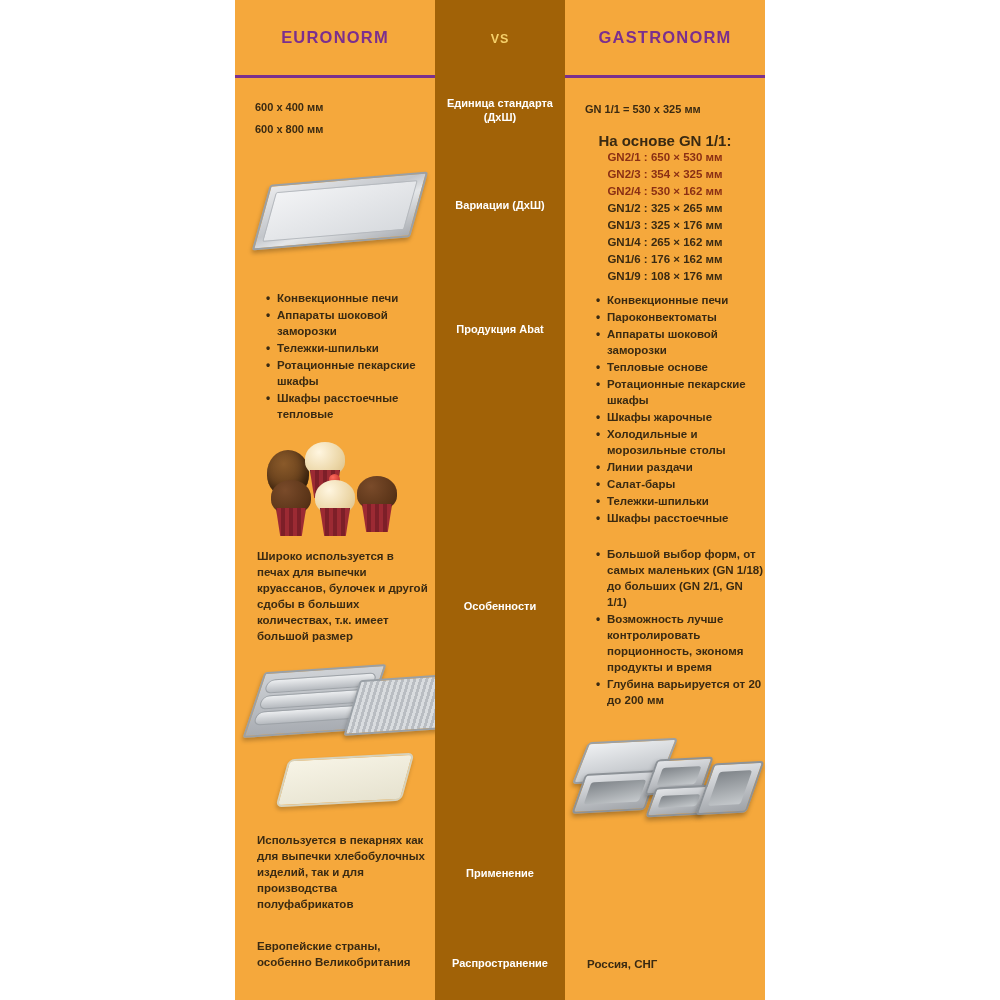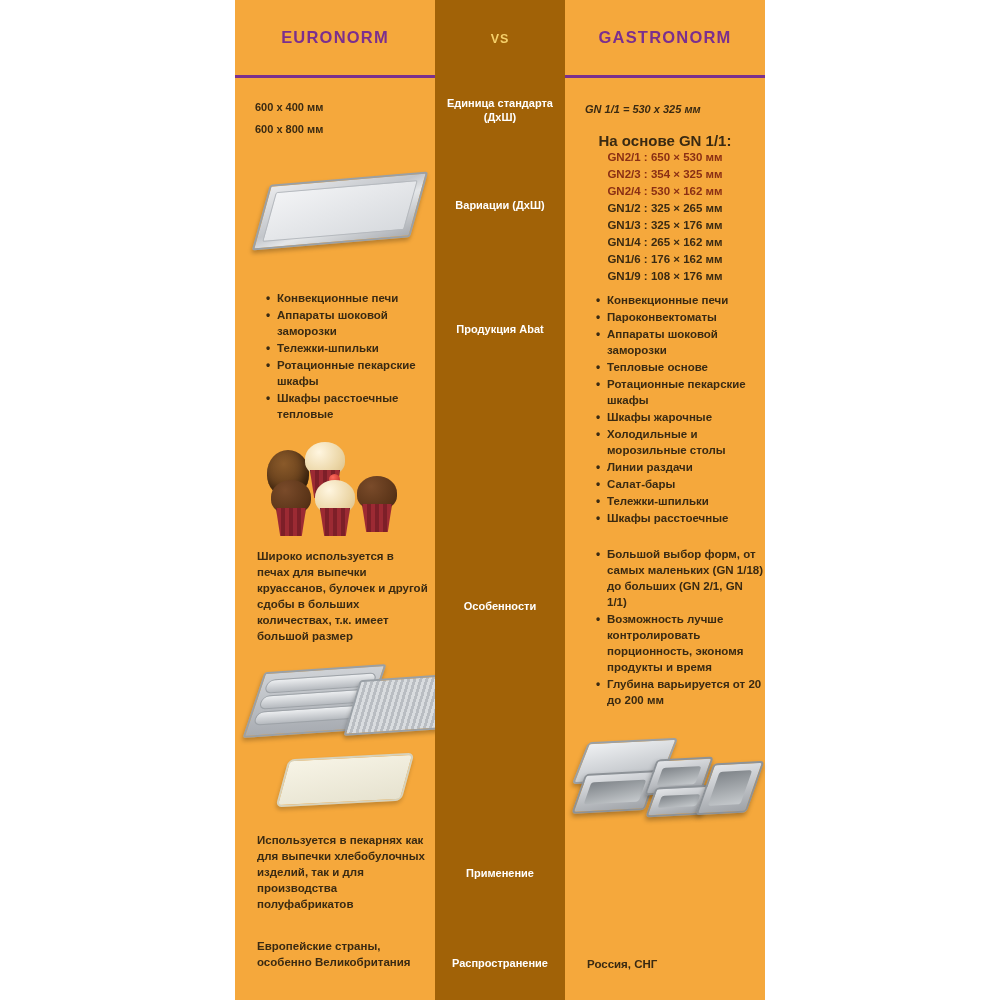--- a/index.html
+++ b/index.html
@@ -352,21 +352,21 @@
       <div class="mid-label" style="top:599px;">Особенности</div>
       <div class="mid-label" style="top:866px;">Применение</div>
       <div class="mid-label" style="top:956px;">Распространение</div>
     </div>
 
     <div class="col col-right">
       <div class="head head-right">
         <div class="head-title">GASTRONORM</div>
       </div>
 
-      <div class="block" style="left:20px; top:98px; width:185px;font-style:italic;">
+      <div class="block" style="left:20px; top:98px; width:185px;">
         <div class="size-line">GN 1/1 = 530 х 325 мм</div>
       </div>
 
       <div class="block" style="left:0px; top:132px; width:200px; text-align:center;">
         <div class="gn-head">На основе GN 1/1:</div>
         <div class="gn-line accent">GN2/1 : 650 × 530 мм</div>
         <div class="gn-line accent">GN2/3 : 354 × 325 мм</div>
         <div class="gn-line accent">GN2/4 : 530 × 162 мм</div>
         <div class="gn-line">GN1/2 : 325 × 265 мм</div>
         <div class="gn-line">GN1/3 : 325 × 176 мм</div>

